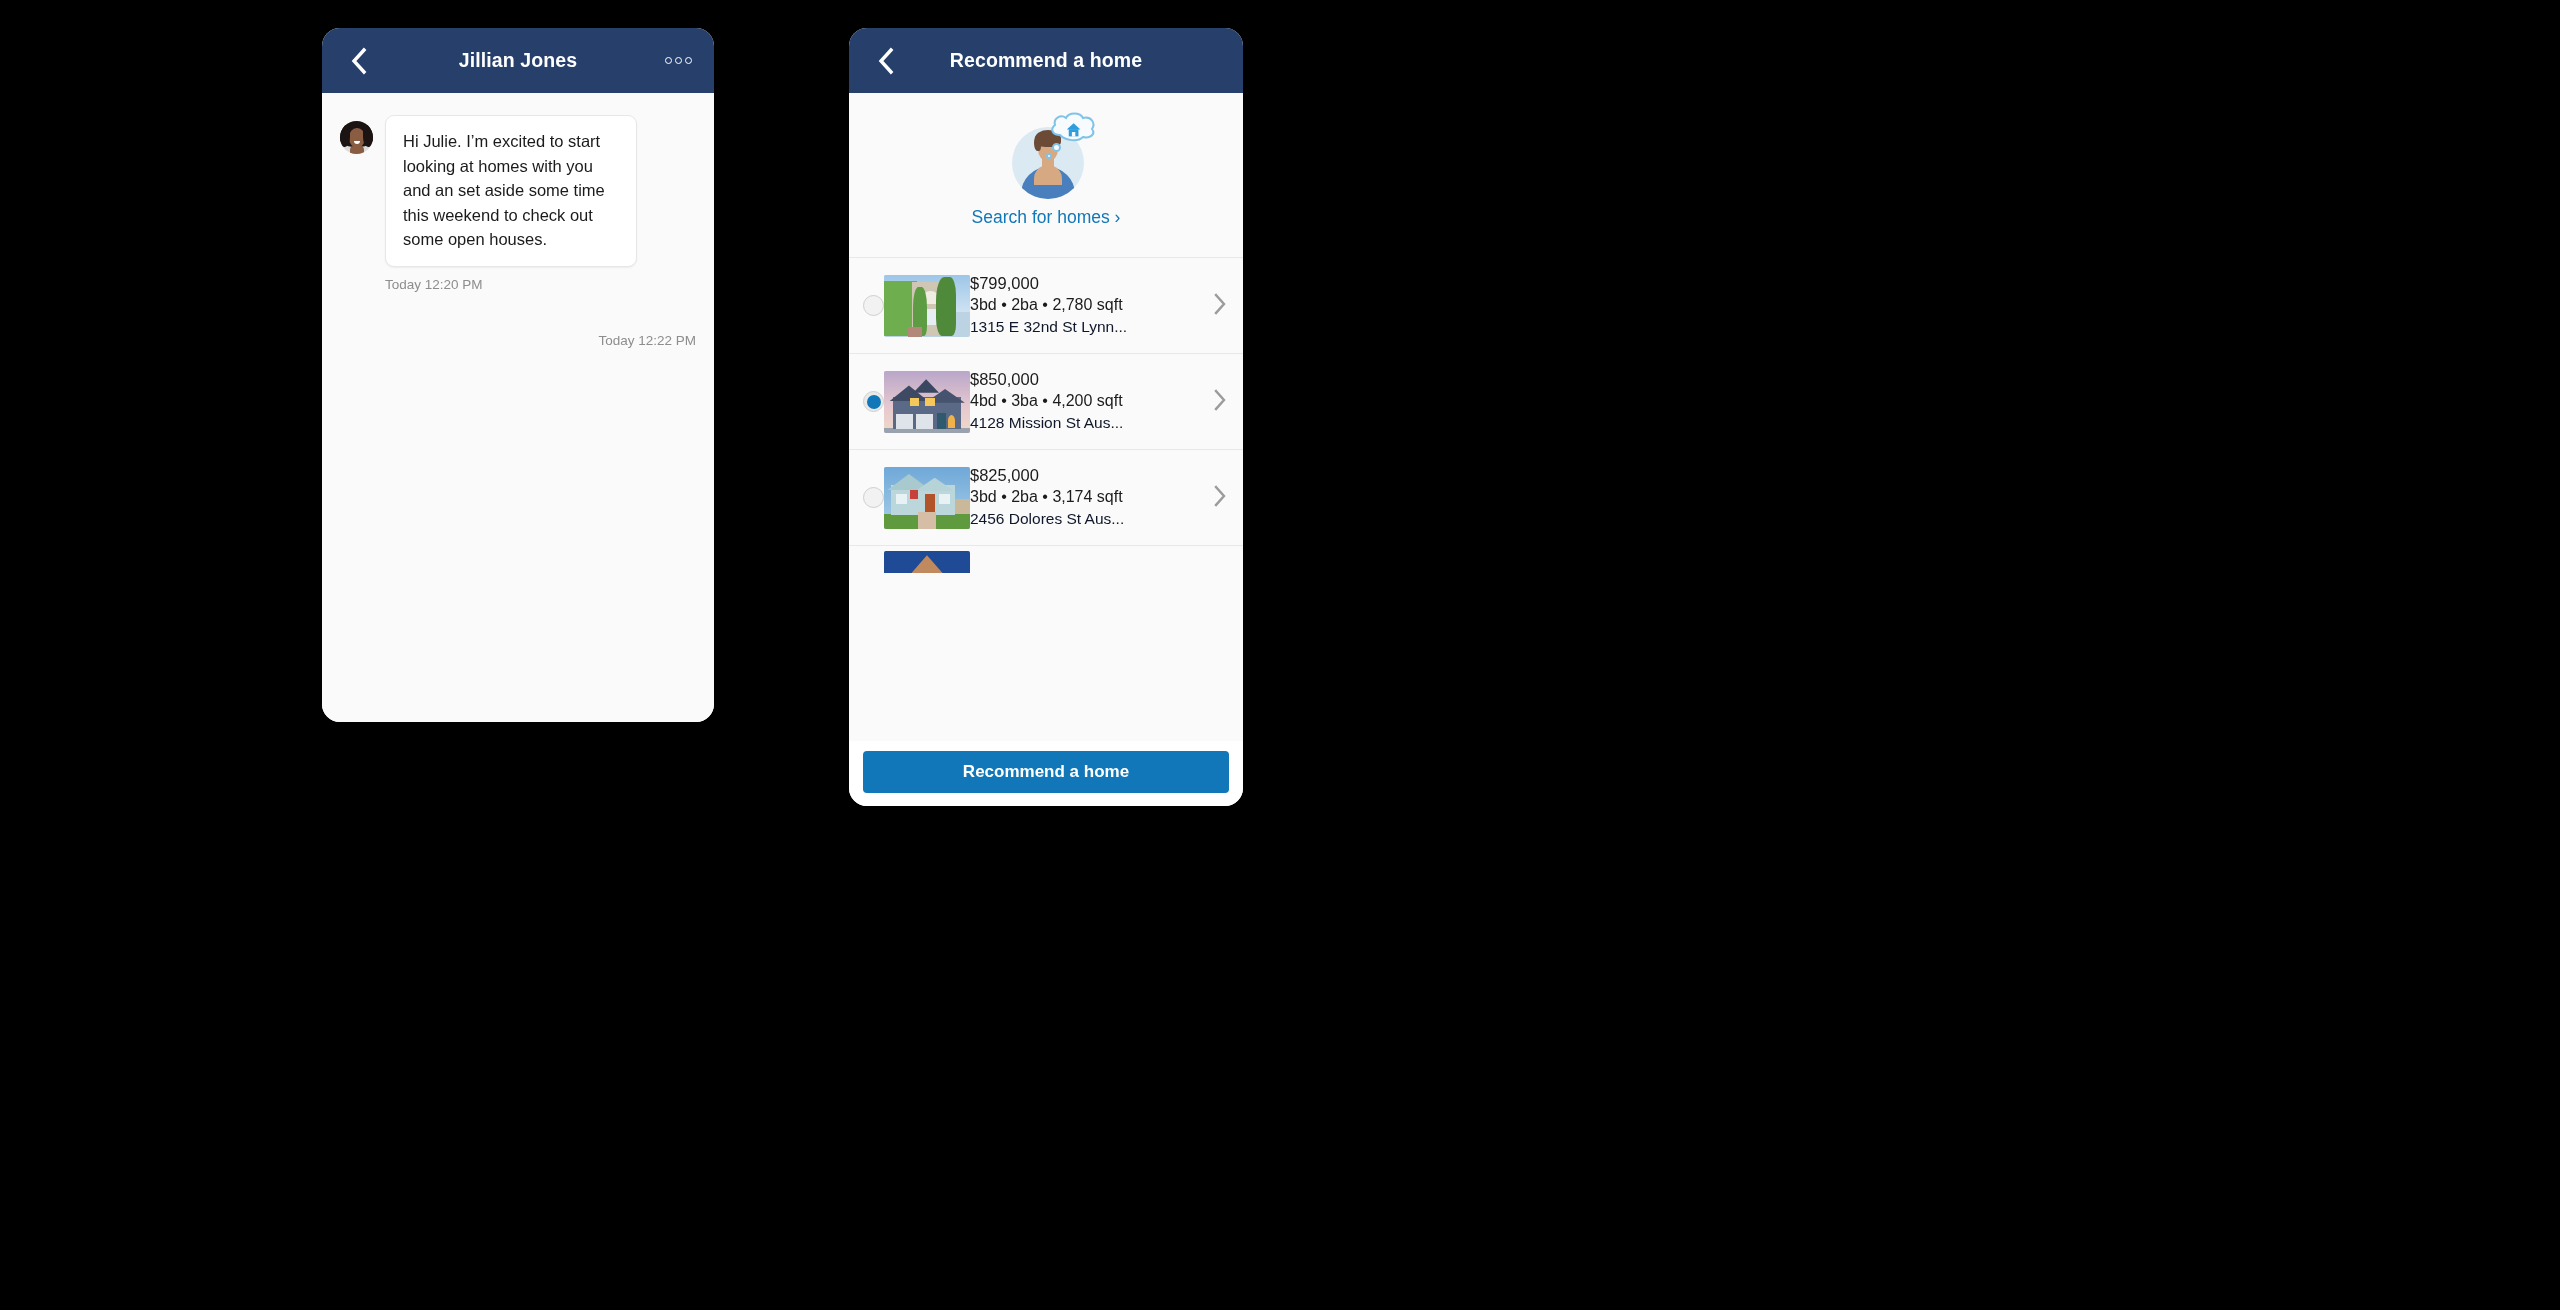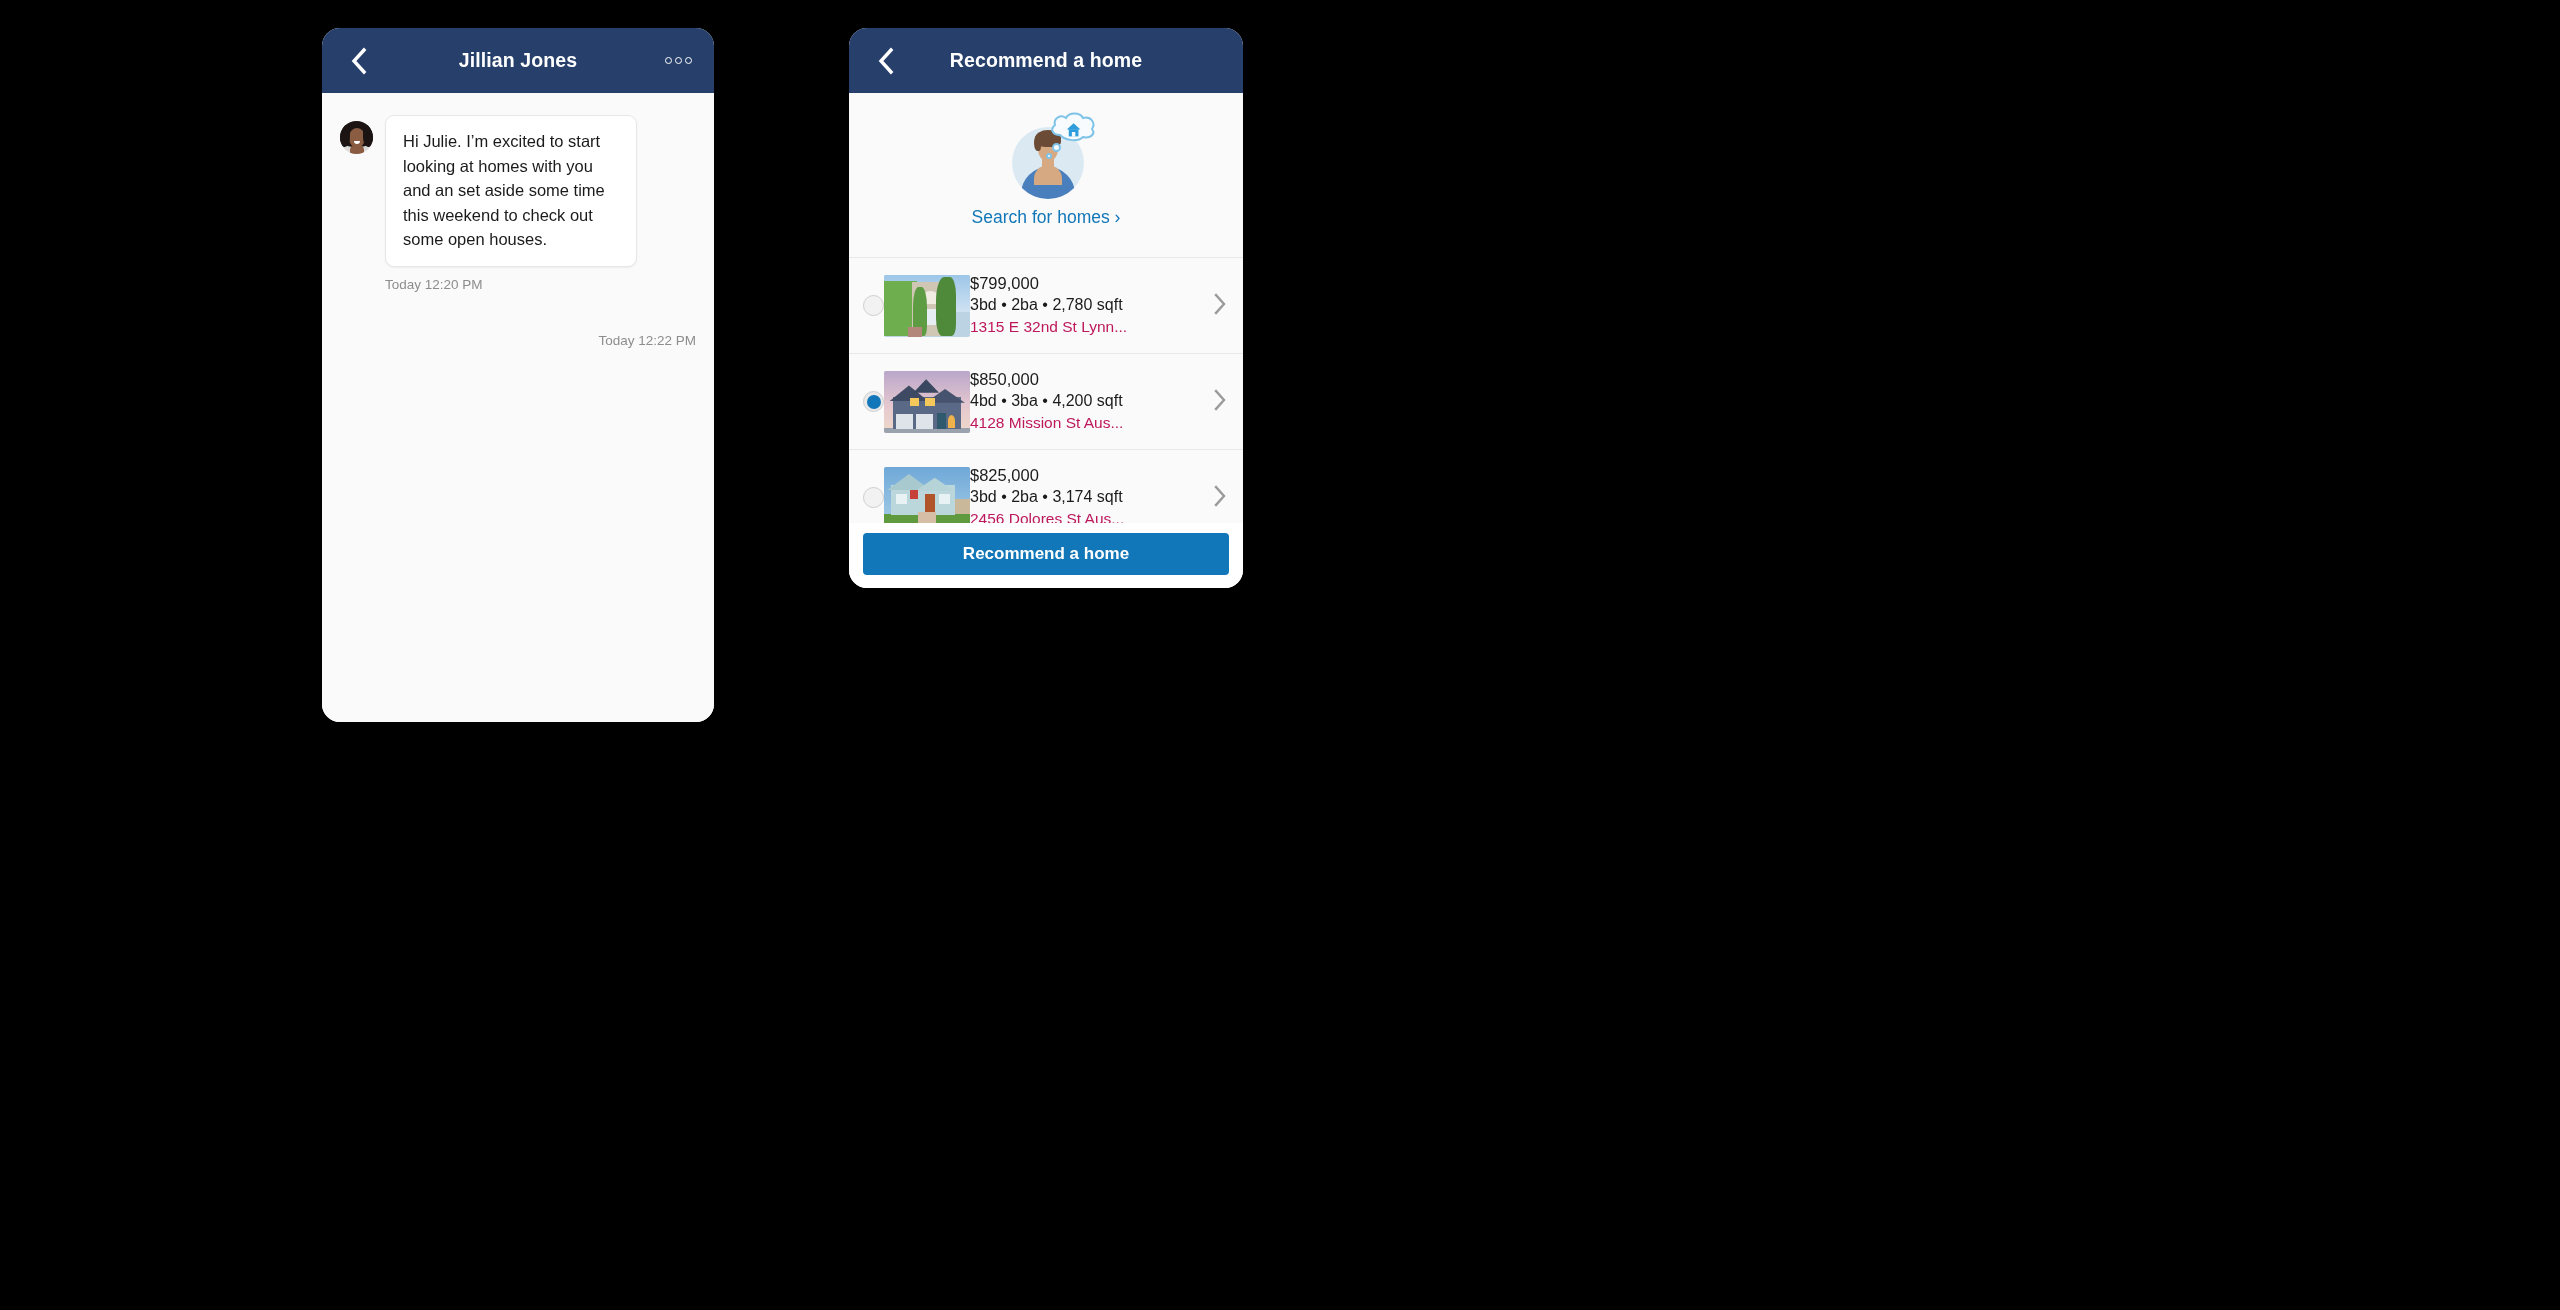--- a/index.html
+++ b/index.html
@@ -14,21 +14,21 @@
   
   .phone {
     position: absolute;
     background: #ffffff;
     border-radius: 18px;
     overflow: hidden;
     display: flex;
     flex-direction: column;
   }
   #phone-left  { left: 322px; top: 28px; width: 392px; height: 694px; }
-  #phone-right { left: 849px; top: 28px; width: 394px; height: 560px; }
+  #phone-right { left: 849px; top: 28px; width: 394px; height: 778px; }
 
   
   .navbar {
     position: relative;
     height: 65px;
     background: #27406b;
     flex: 0 0 auto;
     display: flex;
     align-items: center;
   }
@@ -250,21 +250,21 @@
     flex: 0 0 auto;
     width: 86px; height: 62px;
     border-radius: 2px;
     overflow: hidden;
     position: relative;
     background: #bcd3e4;
   }
   .info { flex: 1 1 auto; min-width: 0; }
   .price { font-size: 16.5px; color: #1b1b1b; line-height: 21px; }
   .specs { font-size: 16px; color: #1b1b1b; line-height: 22px; }
-  .addr  { font-size: 15.5px; color: #be185d; line-height: 22px;
+  .addr  { font-size: 15.5px; color: #0f172a; line-height: 22px;
            white-space: nowrap; overflow: hidden; }
   .chev-r { flex: 0 0 auto; padding-left: 4px; }
 
   
   .cta-wrap {
     flex: 0 0 auto;
     background: #ffffff;
     padding: 10px 14px 13px 14px;
   }
   .cta {

